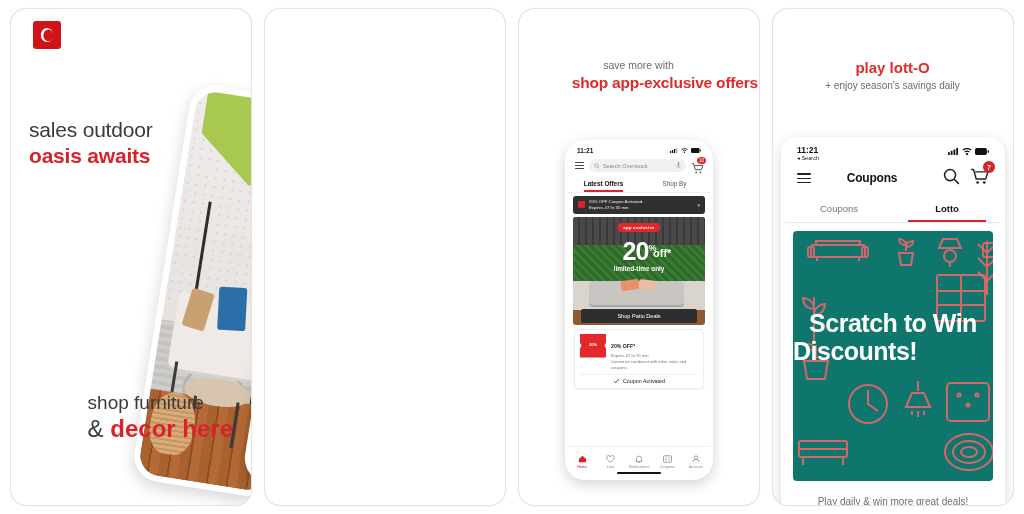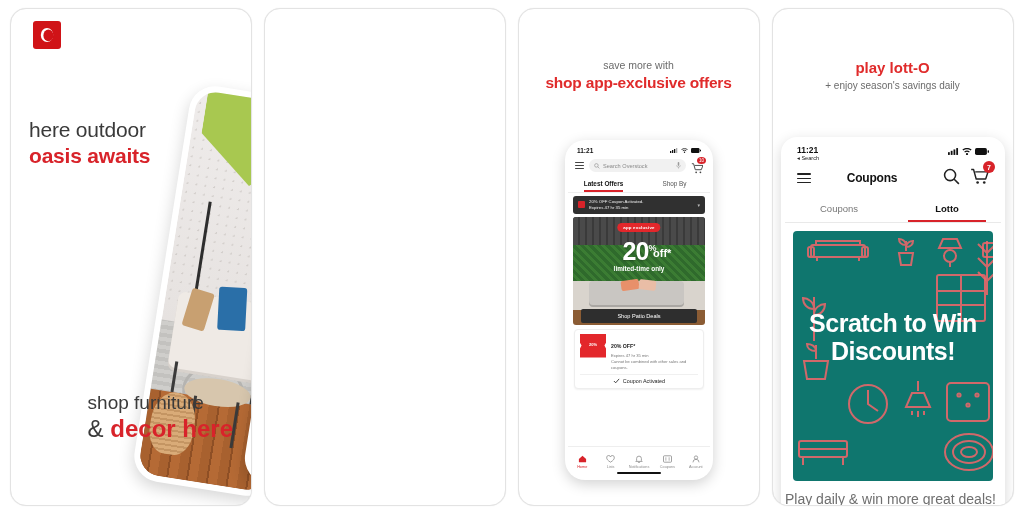--- a/index.html
+++ b/index.html
@@ -44,21 +44,21 @@
   .scene .dots{position:absolute;left:0;right:0;top:0;height:55%;background-image:radial-gradient(#c9c4c0 1px,transparent 1px);background-size:9px 9px;opacity:.7;}
 
   .p1-foot{position:absolute;right:18px;bottom:62px;text-align:left;}
   .p1-foot .l1{font-size:19px;color:#3a3a3a;line-height:1.22;margin-top:20px;}
   .p1-foot .l2{font-size:24px;color:#d8232a;font-weight:bold;line-height:1.22;}
   .p1-foot .grey{color:#3a3a3a;font-weight:normal;}
 
   
   .cap{position:absolute;left:0;right:1px;text-align:center;}
   .cap .small{font-size:10.5px;color:#6b6b6b;}
-  .cap .big{font-size:15.5px;color:#e02b2b;font-weight:bold;letter-spacing:-.2px;}
+  .cap .big{font-size:15.5px;color:#e02b2b;font-weight:bold;letter-spacing:-.2px;text-align:right;}
   .cap .big2{font-size:15px;color:#e02b2b;font-weight:bold;}
   .cap .sub{font-size:10px;color:#6b6b6b;}
 
   
   .dev3{position:absolute;left:50%;transform:translateX(-50%);top:131px;width:148px;height:340px;background:#fff;border-radius:20px;box-shadow:0 4px 14px rgba(0,0,0,.18);padding:3px;box-sizing:border-box;}
   .dev3 .scr{position:relative;width:100%;height:100%;background:#fff;border-radius:17px;overflow:hidden;}
 
   .statusbar{display:flex;align-items:center;justify-content:space-between;padding:4px 9px 2px;font-size:6.5px;font-weight:bold;color:#111;}
   .sigs{display:flex;align-items:center;gap:3px;}
   .bar-ic{display:block;}
@@ -118,39 +118,39 @@
   .appbar4 .ico{margin-left:10px;position:relative;}
   .badge4{position:absolute;right:-6px;top:-6px;width:12px;height:12px;border-radius:50%;background:#d8232a;color:#fff;font-size:7px;font-weight:bold;display:flex;align-items:center;justify-content:center;}
   .tabs4{display:flex;border-bottom:1px solid #e9e9e9;}
   .tabs4 .t{flex:1;text-align:center;font-size:9.5px;color:#777;padding:6px 0 8px;position:relative;}
   .tabs4 .t.act{color:#111;font-weight:bold;}
   .tabs4 .t.act:after{content:"";position:absolute;left:14%;right:14%;bottom:0;height:2px;background:#d8232a;}
 
   .scratch{position:relative;margin:8px 8px 0;height:250px;background:#0f766e;border-radius:4px;overflow:hidden;}
   .scratch .ic{position:absolute;stroke:#f2666a;fill:none;stroke-width:2;opacity:.85;}
   .scratch .hl1{position:absolute;left:0;right:0;top:78px;text-align:center;color:#fff;font-weight:bold;font-size:25px;letter-spacing:-.5px;line-height:1.15;}
-  .scratch .hl2{position:absolute;left:0;right:0;top:106px;text-align:center;color:#fff;font-weight:bold;font-size:25px;letter-spacing:-.5px;line-height:1.15;}
-  .playfoot{position:absolute;left:0;right:0;bottom:10px;font-size:14px;color:#6f6f6f;}
+  .scratch .hl2{position:absolute;left:0;right:0;top:106px;color:#fff;font-weight:bold;font-size:25px;letter-spacing:-.5px;line-height:1.15;}
+  .playfoot{position:absolute;left:0;right:0;bottom:10px;text-align:center;font-size:10px;color:#6f6f6f;}
 </style>
 </head>
 <body>
 
 <div class="stage">
 
   <div class="panel">
     <div class="logo">
       <svg width="20" height="20" viewBox="0 0 20 20" aria-hidden="true">
         <rect x="0" y="0" width="20" height="20" fill="#d01317"></rect>
         <ellipse cx="10" cy="10" rx="6.2" ry="7" fill="#ffffff"></ellipse>
         <ellipse cx="11.4" cy="10.4" rx="5" ry="5.9" fill="#d01317"></ellipse>
       </svg>
     </div>
 
     <div class="p1-head">
-      <div class="p1-l1">here outdoor</div>
+      <div class="p1-l1">sales outdoor</div>
       <div class="p1-l2">oasis awaits</div>
     </div>
 
     <div class="mock ph1">
       <div class="screen">
         <div class="scene">
           <div class="dots"></div>
           <div class="umb"></div>
           <div class="pole"></div>
           <div class="rug"></div>

